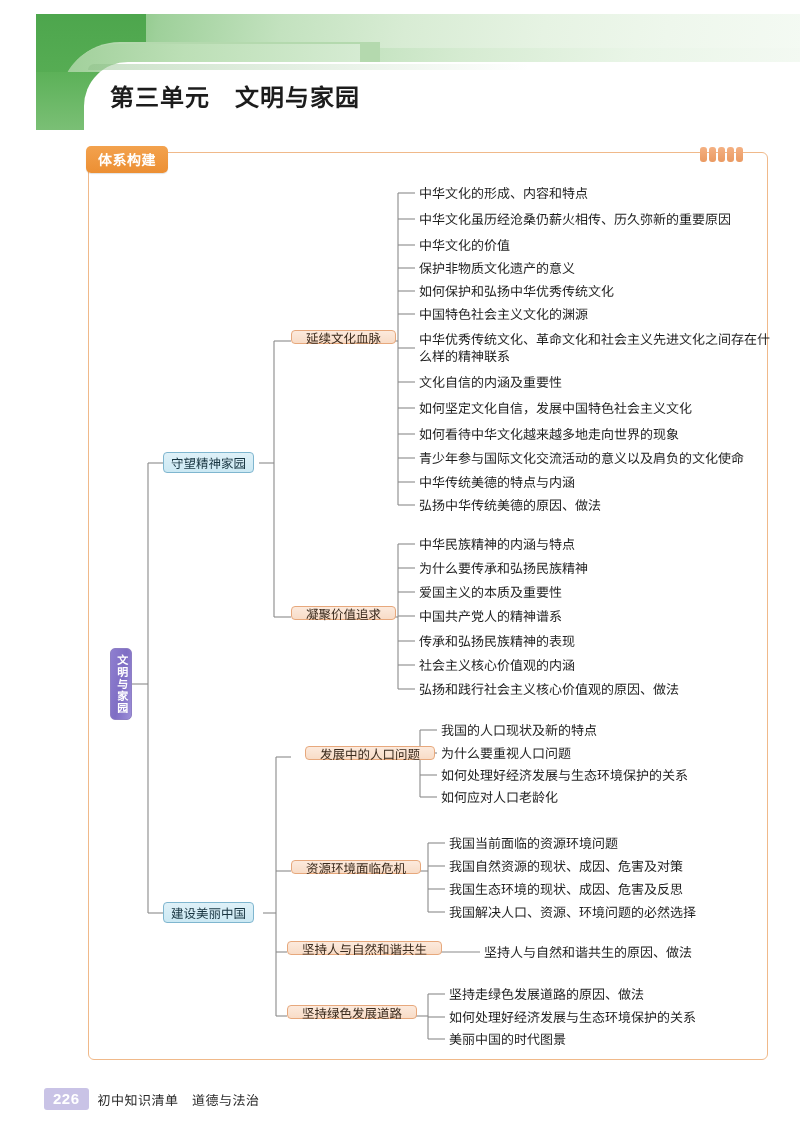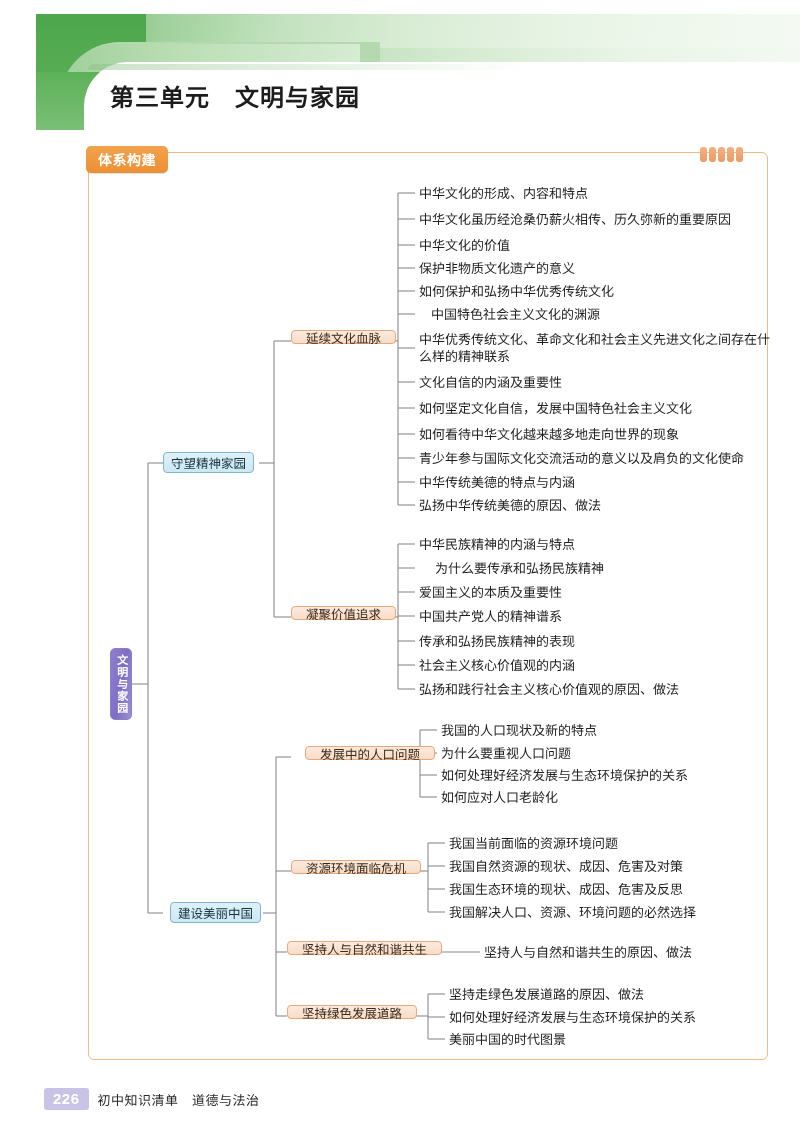--- a/index.html
+++ b/index.html
@@ -314,46 +314,46 @@
     <path d="M428,994 H445"></path>
     <path d="M428,1017 H445"></path>
     <path d="M428,1039 H445"></path>
   </g>
 </svg>
 </div>
 
 <div class="node node-root">文明与家园</div>
 
 <div class="node node-l2" style="left:163px; top:452px;">守望精神家园</div>
-<div class="node node-l2" style="left:170px; top:902px;">建设美丽中国</div>
+<div class="node node-l2" style="left:163px; top:902px;">建设美丽中国</div>
 
 <div class="node node-l3" style="left:291px; top:330px;">延续文化血脉</div>
 <div class="node node-l3" style="left:291px; top:606px;">凝聚价值追求</div>
 
 <div class="node node-l3" style="left:305px; top:746px;">发展中的人口问题</div>
 <div class="node node-l3" style="left:291px; top:860px;">资源环境面临危机</div>
 <div class="node node-l3" style="left:287px; top:941px;">坚持人与自然和谐共生</div>
 <div class="node node-l3" style="left:287px; top:1005px;">坚持绿色发展道路</div>
 
 <div class="leaf" style="left:419px; top:185px;">中华文化的形成、内容和特点</div>
 <div class="leaf" style="left:419px; top:211px;">中华文化虽历经沧桑仍薪火相传、历久弥新的重要原因</div>
 <div class="leaf" style="left:419px; top:237px;">中华文化的价值</div>
 <div class="leaf" style="left:419px; top:260px;">保护非物质文化遗产的意义</div>
 <div class="leaf" style="left:419px; top:283px;">如何保护和弘扬中华优秀传统文化</div>
-<div class="leaf" style="left:419px; top:306px;margin-left:12px;">中国特色社会主义文化的渊源</div>
+<div class="leaf" style="left:419px; top:306px;">中国特色社会主义文化的渊源</div>
 <div class="leaf wrap" style="left:419px; top:331px;">中华优秀传统文化、革命文化和社会主义先进文化之间存在什么样的精神联系</div>
 <div class="leaf" style="left:419px; top:374px;">文化自信的内涵及重要性</div>
 <div class="leaf" style="left:419px; top:400px;">如何坚定文化自信，发展中国特色社会主义文化</div>
 <div class="leaf" style="left:419px; top:426px;">如何看待中华文化越来越多地走向世界的现象</div>
 <div class="leaf" style="left:419px; top:450px;">青少年参与国际文化交流活动的意义以及肩负的文化使命</div>
 <div class="leaf" style="left:419px; top:474px;">中华传统美德的特点与内涵</div>
 <div class="leaf" style="left:419px; top:497px;">弘扬中华传统美德的原因、做法</div>
 
 <div class="leaf" style="left:419px; top:536px;">中华民族精神的内涵与特点</div>
-<div class="leaf" style="left:419px; top:560px;margin-left:16px;">为什么要传承和弘扬民族精神</div>
+<div class="leaf" style="left:419px; top:560px;">为什么要传承和弘扬民族精神</div>
 <div class="leaf" style="left:419px; top:584px;">爱国主义的本质及重要性</div>
 <div class="leaf" style="left:419px; top:608px;">中国共产党人的精神谱系</div>
 <div class="leaf" style="left:419px; top:633px;">传承和弘扬民族精神的表现</div>
 <div class="leaf" style="left:419px; top:657px;">社会主义核心价值观的内涵</div>
 <div class="leaf" style="left:419px; top:681px;">弘扬和践行社会主义核心价值观的原因、做法</div>
 
 <div class="leaf" style="left:441px; top:722px;">我国的人口现状及新的特点</div>
 <div class="leaf" style="left:441px; top:745px;">为什么要重视人口问题</div>
 <div class="leaf" style="left:441px; top:767px;">如何处理好经济发展与生态环境保护的关系</div>
 <div class="leaf" style="left:441px; top:789px;">如何应对人口老龄化</div>

